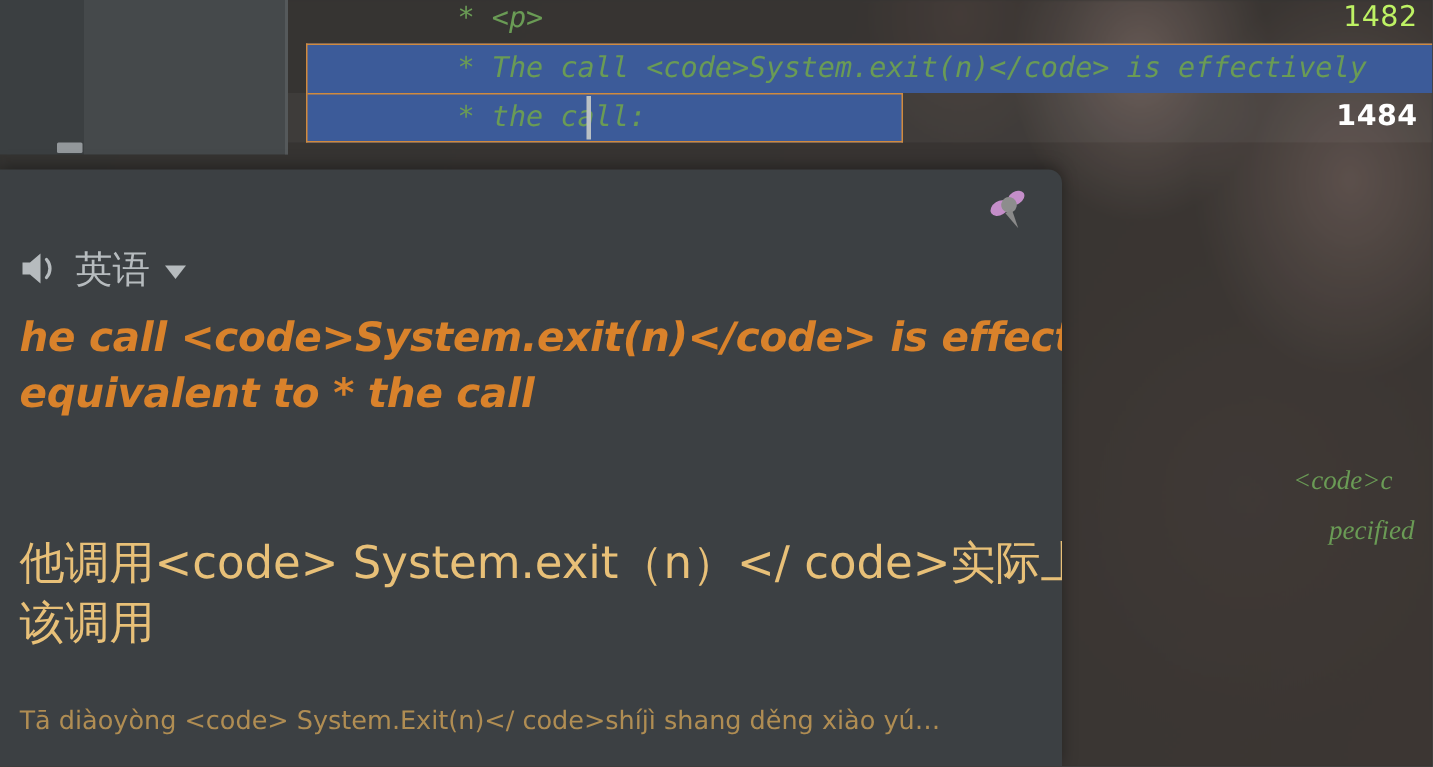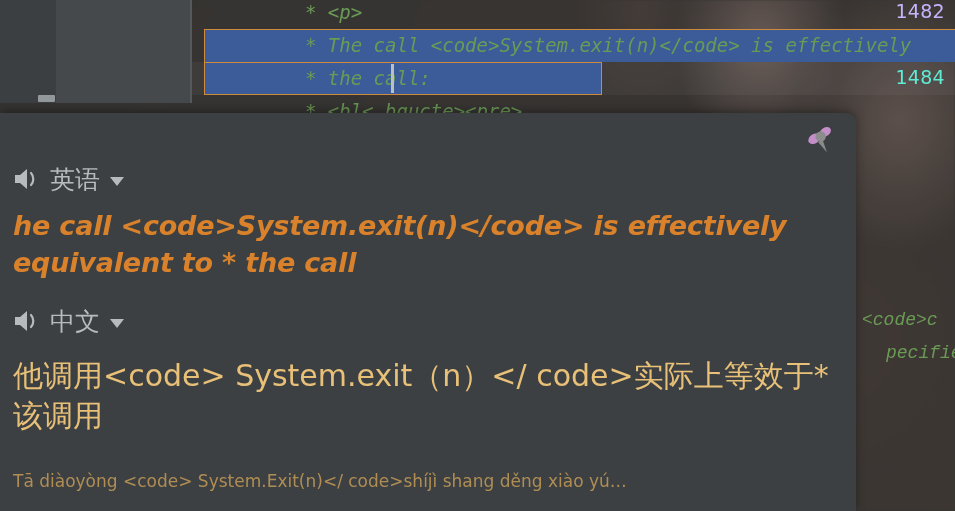--- a/index.html
+++ b/index.html
@@ -68,24 +68,24 @@
     width: 2px; height: 103px;
     background: #55595b;
   }
   .ln {
     position: absolute;
     right: 10px;
     width: 120px;
     text-align: right;
     font-family: "DejaVu Sans", sans-serif;
     font-size: 19px;
-    color: #c4b5fd;
+    color: #bef264;
     letter-spacing: 0.3px;
   }
-  .ln.cur { color: #5eead4; }
+  .ln.cur { color: #ffffff; font-weight: bold; }
   .ln-cur-band {
     position: absolute;
     left: 56px;
     width: 899px;
     height: 33px;
     background: rgba(255,255,255,0.045);
   }
 
   
   .code-line {
@@ -107,32 +107,32 @@
   .caret {
     position: absolute;
     width: 3px;
     background: #b9c0c4;
   }
 
   
   .code-right {
     position: absolute;
     white-space: pre;
-    font-family: Liberation Mono, monospace;
+    font-family: Liberation Serif, serif;
     font-size: 18px;
     font-style: italic;
     color: #6a9b55;
   }
 
   
   .popup {
     position: absolute;
     left: 0;
     top: 113px;
-    width: 856px;
+    width: 708px;
     height: 398px;
     background: #3c4043;
     border-top-right-radius: 9px;
     box-shadow: 0 -2px 10px rgba(0,0,0,0.35);
     overflow: hidden;
   }
   .pin {
     position: absolute;
     right: 14px;
     top: 12px;
@@ -213,21 +213,20 @@
   <div class="gutter"></div>
   <div class="gutter-edge"></div>
 
   <div class="ln" style="top:0px;">1482</div>
   <div class="ln" style="top:33px;">1483</div>
   <div class="ln cur" style="top:66px;">1484</div>
 
   <div class="code-line" style="top:1px;left:202px;">         * &lt;p&gt;</div>
   <div class="code-line" style="top:34px;left:202px;">         * The call &lt;code&gt;System.exit(n)&lt;/code&gt; is effectively</div>
   <div class="code-line" style="top:67px;left:202px;">         * the call:</div>
-  <div class="code-line" style="top:100px;left:202px;opacity:0.95;">         * &lt;bl&lt; bqucte&gt;&lt;pre&gt;</div>
 
   <div class="sel-box" style="left:204px;top:29px;width:751px;height:33px;mix-blend-mode:multiply;opacity:0;"></div>
 
   <div style="position:absolute;left:204px;top:29px;width:751px;height:33px;background:#3c5b99;border-top:1px solid #d08a3e;border-right:0;border-bottom:0;box-sizing:border-box;"></div>
   <div style="position:absolute;left:204px;top:29px;width:1px;height:33px;background:#d08a3e;"></div>
   <div style="position:absolute;left:204px;top:62px;width:398px;height:33px;background:#3c5b99;border:1px solid #d08a3e;border-top:0;box-sizing:border-box;"></div>
   <div style="position:absolute;left:205px;top:62px;width:397px;height:1px;background:#d08a3e;"></div>
 
   <div class="code-line" style="top:34px;left:202px;z-index:3;">         * The call &lt;code&gt;System.exit(n)&lt;/code&gt; is effectively</div>
   <div class="code-line" style="top:67px;left:202px;z-index:3;">         * the call:</div>
@@ -255,30 +254,20 @@
           <path d="M3 9 h5 L15 3 v20 L8 17 H3 Z" fill="#b6bbbe"></path>
           <path d="M19 7 a9 9 0 0 1 0 12" stroke="#b6bbbe" stroke-width="2.2" fill="none" stroke-linecap="round"></path>
         </svg>
       </span>
       <span class="lang-label">英语</span>
       <span class="caret-down"></span>
     </div>
 
     <div class="src-text" style="top:95px;">he call &lt;code&gt;System.exit(n)&lt;/code&gt; is effectively equivalent to * the call</div>
 
-    <div class="lang-row" style="top:195px;">
-      <span class="spk">
-        <svg viewBox="0 0 28 26" width="28" height="26">
-          <path d="M3 9 h5 L15 3 v20 L8 17 H3 Z" fill="#b6bbbe"></path>
-          <path d="M19 7 a9 9 0 0 1 0 12" stroke="#b6bbbe" stroke-width="2.2" fill="none" stroke-linecap="round"></path>
-        </svg>
-      </span>
-      <span class="lang-label">中文</span>
-      <span class="caret-down"></span>
-    </div>
 
     <div class="zh-text" style="top:243px;">他调用&lt;code&gt; System.exit（n）&lt;/ code&gt;实际上等效于*该调用</div>
 
     <div class="pinyin" style="top:358px;">Tā diàoyòng &lt;code&gt; System.Exit(n)&lt;/ code&gt;shíjì shang děng xiào yú…</div>
 
   </div>
 
 </div>
 
 </body></html>

